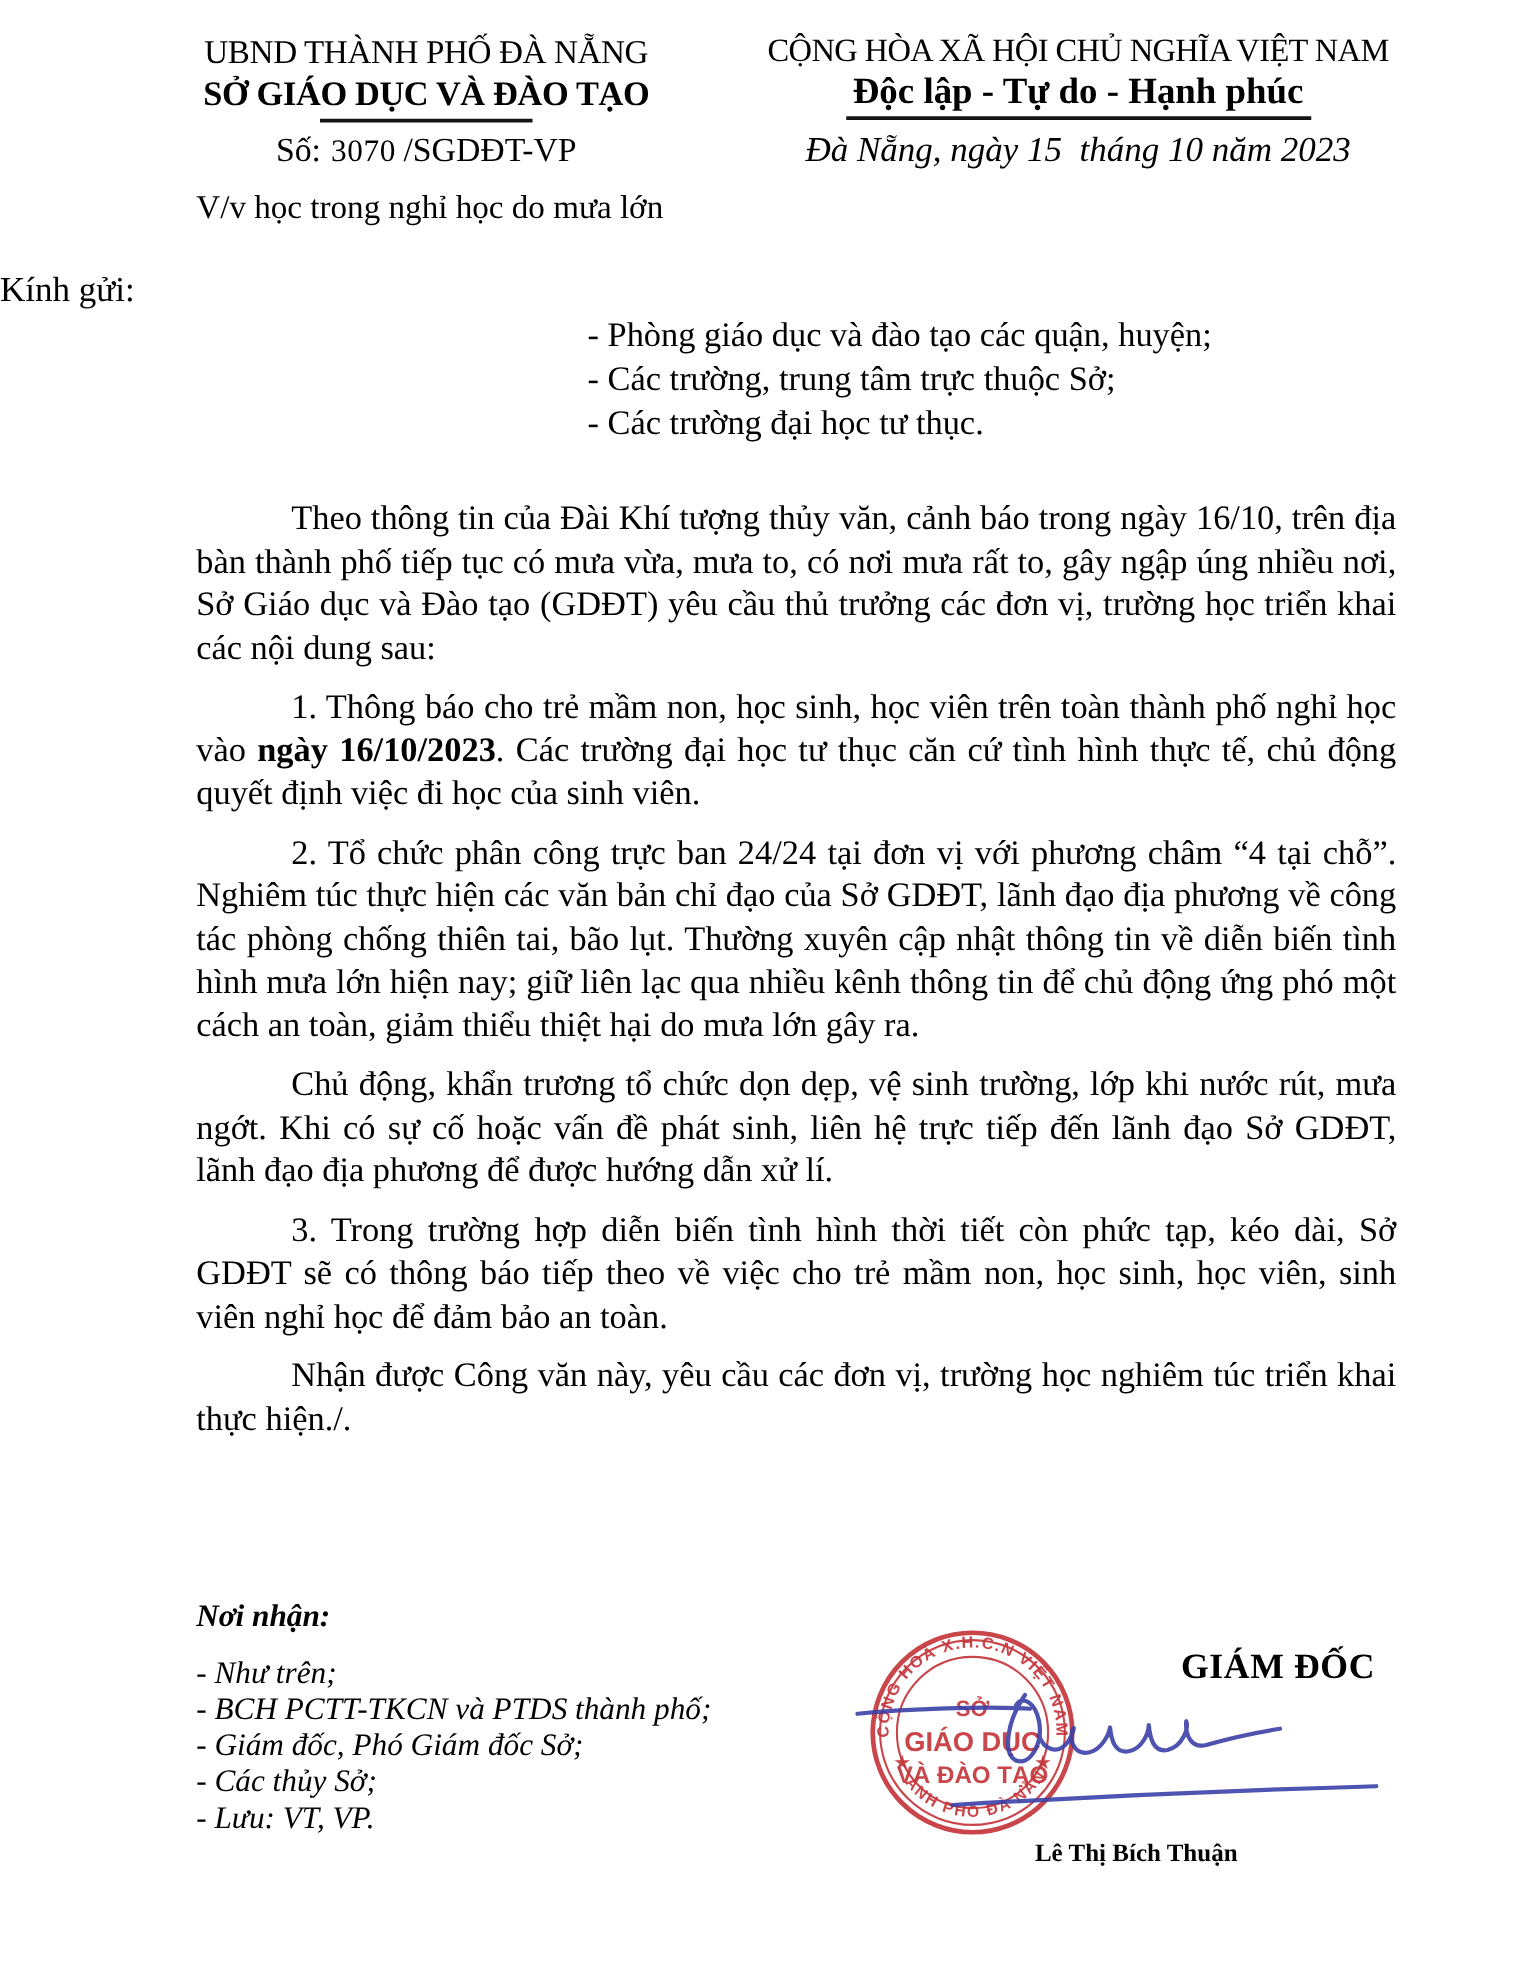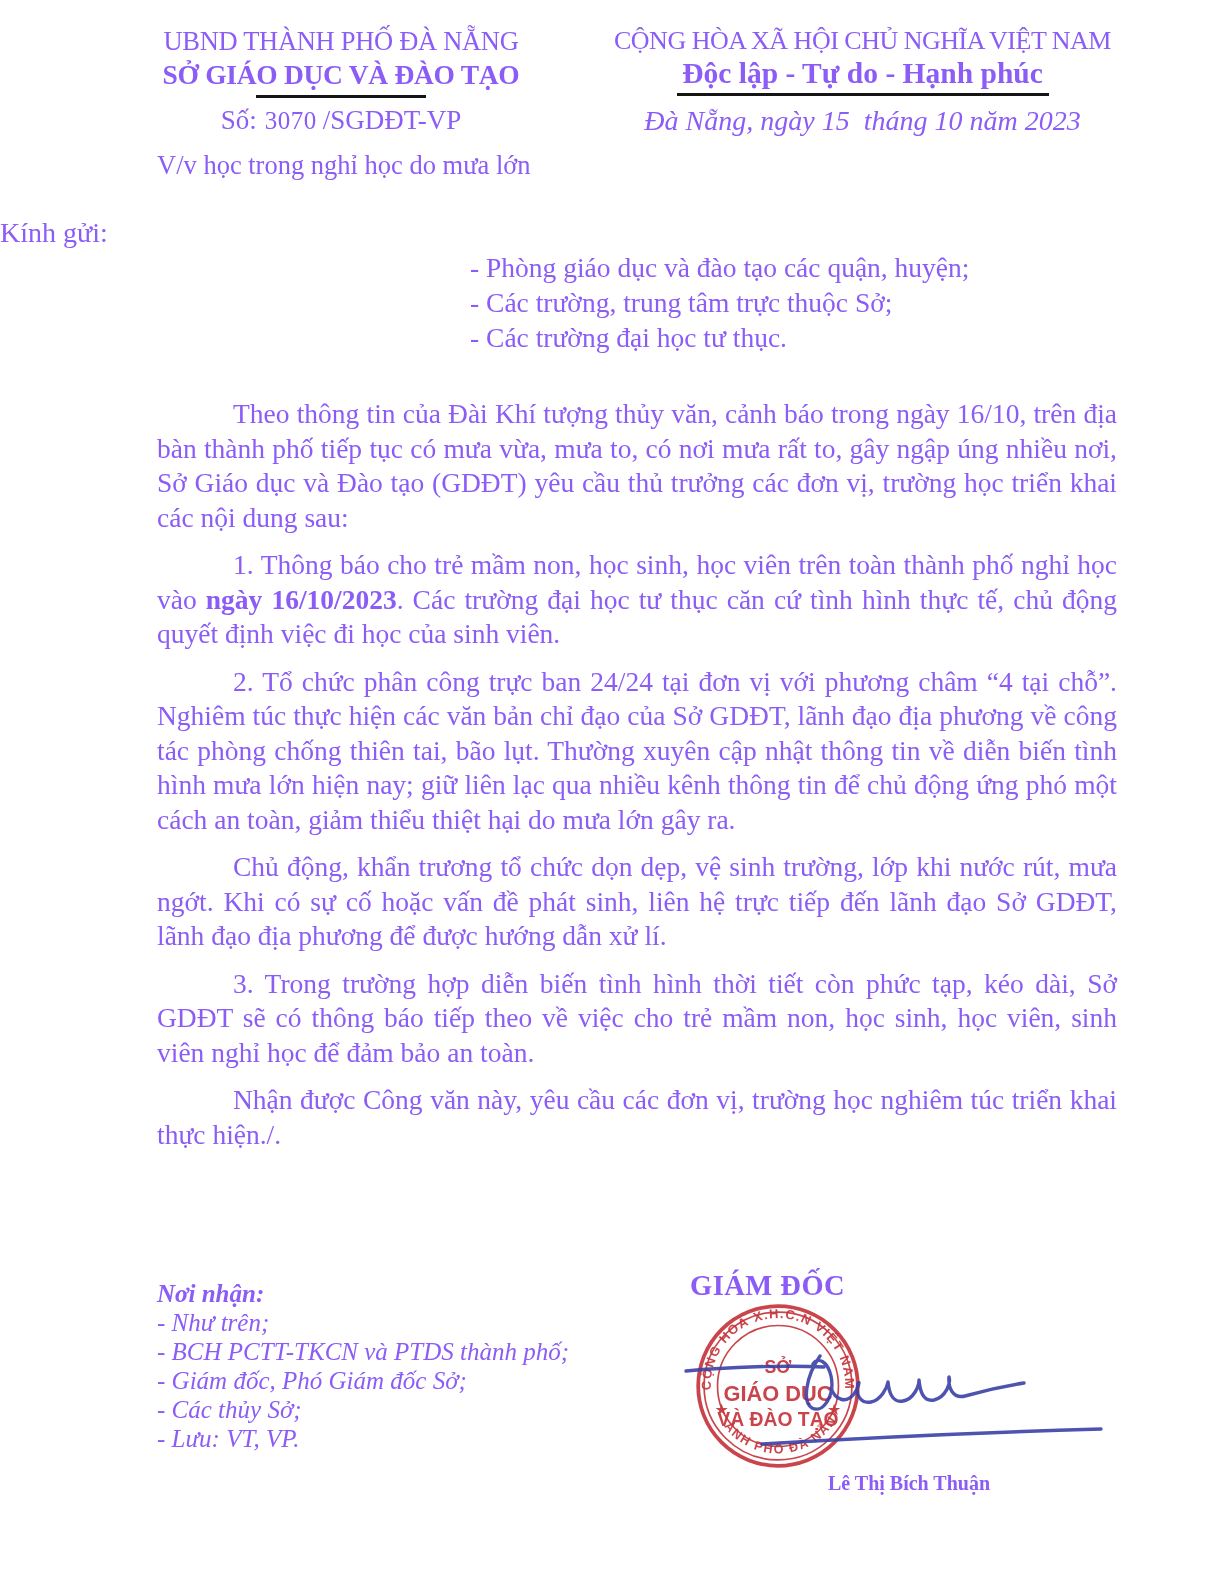--- a/index.html
+++ b/index.html
@@ -1,21 +1,21 @@
 <!DOCTYPE html>
 <html><head>
 <meta charset="utf-8">
 <style>
   html,body{margin:0;padding:0;background:#e8e8e8;}
   .page{
     position:relative;
     width:1225px;height:1589px;
     margin:0 auto;
     background:#ffffff;
-    color:#8b5cf6;
+    color:#000000;
     font-family:"Liberation Serif","DejaVu Serif",serif;
     overflow:hidden;
   }
   
   .header-row{display:flex;padding-top:26px;}
   .hl{width:430px;margin-left:126px;text-align:center;}
   .hr{width:545px;margin-left:34px;text-align:center;}
   .hl-line1{font-size:26.5px;letter-spacing:-0.3px;white-space:nowrap;}
   .hl-line2{font-size:27.5px;font-weight:bold;letter-spacing:-0.3px;white-space:nowrap;margin-top:2px;}
   .hl-rule{width:170px;height:3px;background:#151515;margin:4px auto 7px;}
@@ -33,23 +33,23 @@
   
   .doc-body{margin:42px 108px 0 157px;}
   .doc-body p{
     font-size:27.5px;line-height:34.5px;
     text-align:justify;text-indent:76px;
     margin:0 0 13px 0;
   }
   .b{font-weight:bold;}
   
   .noi-nhan{position:absolute;left:157px;top:1280px;}
-  .noi-nhan-label{font-size:25px;font-weight:bold;font-style:italic;margin-bottom:0;}
+  .noi-nhan-label{font-size:25px;font-weight:bold;font-style:italic;margin-bottom:16px;}
   .noi-nhan-item{font-size:25px;line-height:29px;font-style:italic;}
-  .sign-title{position:absolute;left:690px;top:1270px;width:410px;text-align:left;
+  .sign-title{position:absolute;left:690px;top:1318px;width:410px;text-align:right;
     font-size:28.5px;font-weight:bold;letter-spacing:0.5px;}
   .signer-name{position:absolute;left:704px;top:1472px;width:410px;text-align:center;
     font-size:20px;font-weight:bold;}
   .seal{position:absolute;left:694px;top:1302px;width:168px;height:168px;}
   .seal text{font-family:"Liberation Sans","DejaVu Sans",sans-serif;}
   .signature{position:absolute;left:652px;top:1350px;width:470px;height:100px;}
 </style>
 </head>
 <body>
 

